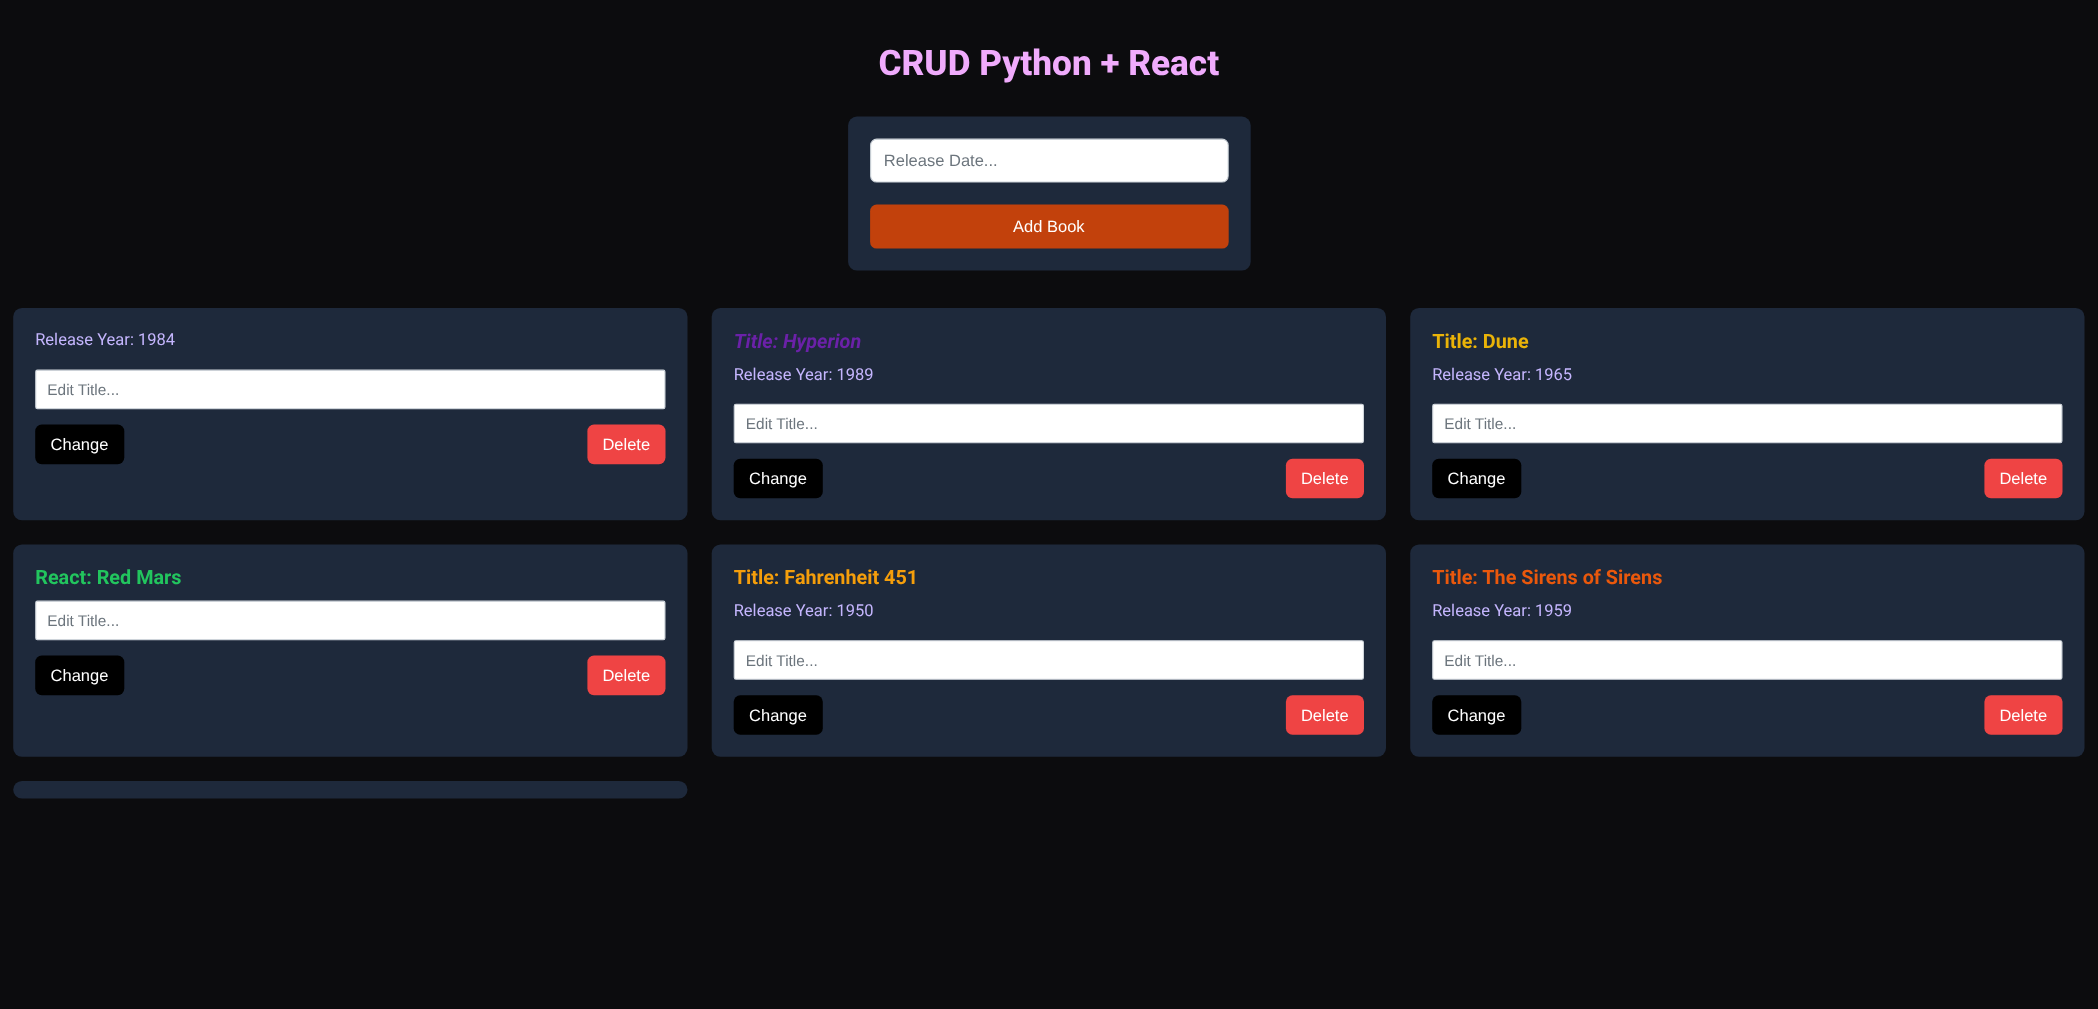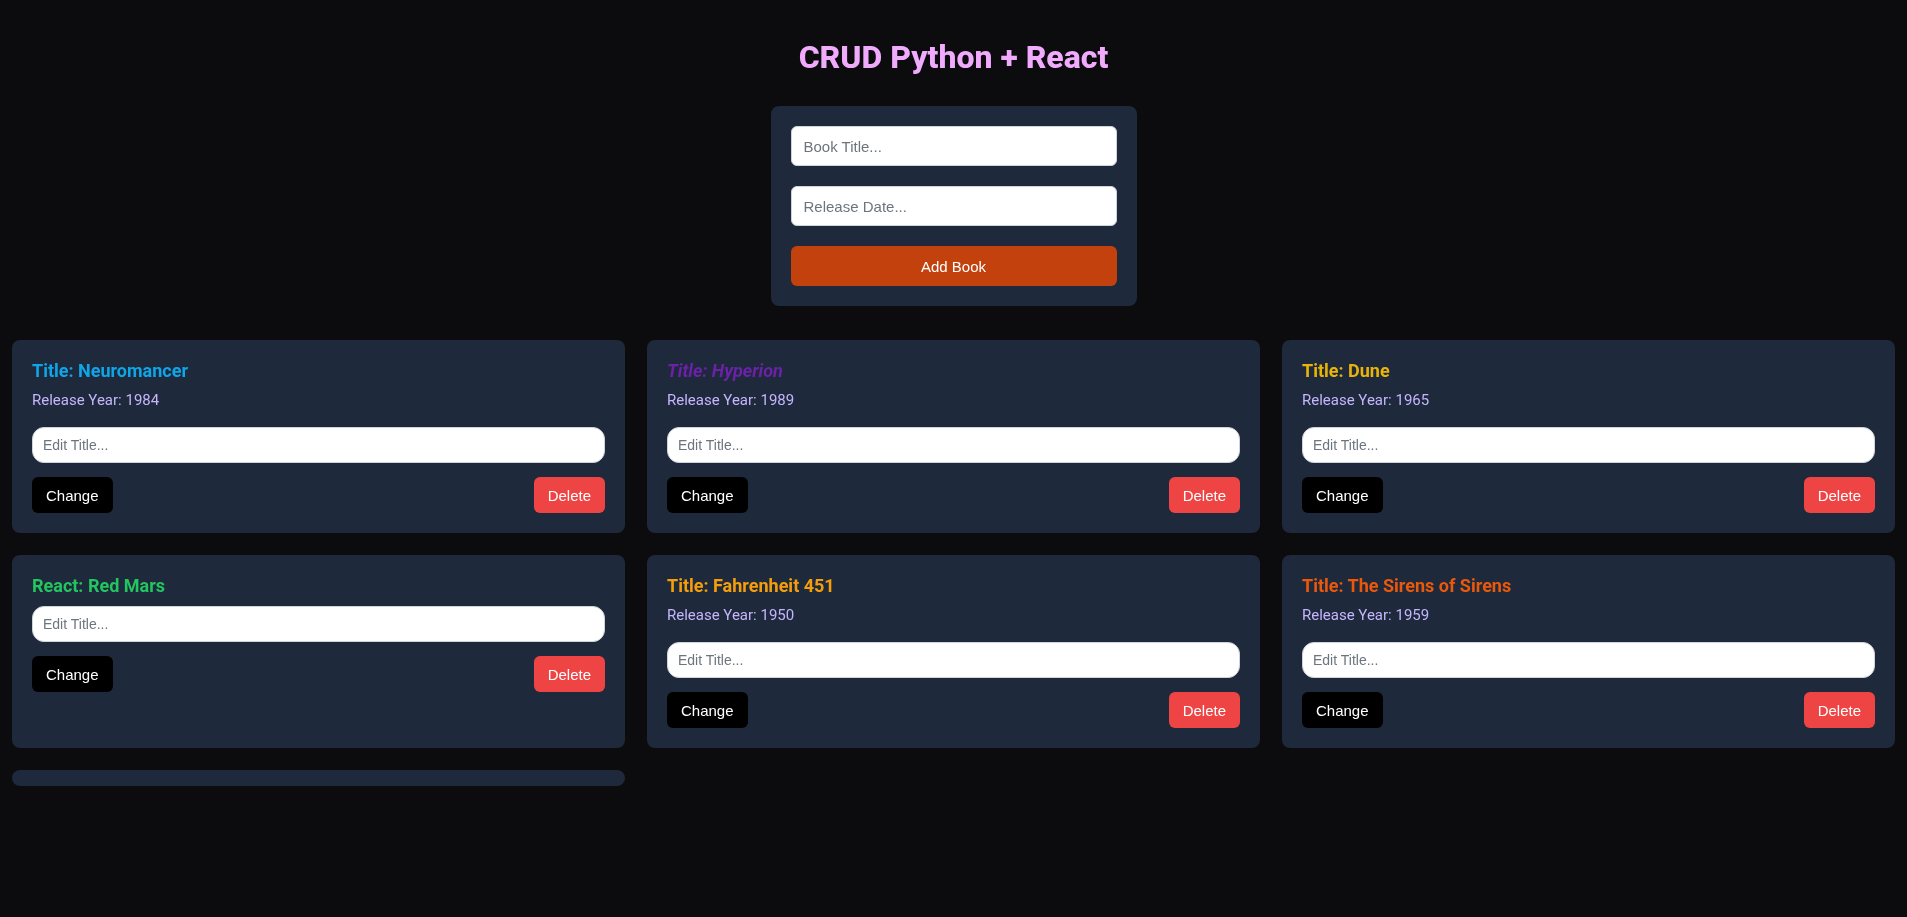--- a/index.html
+++ b/index.html
@@ -70,21 +70,21 @@
   margin-bottom: 10px;
 }
 .card .year {
   color: #c4b5fd;
   font-size: 15px;
   margin-bottom: 18px;
 }
 .card input[type="text"] {
   width: 100%;
   height: 36px;
-  border-radius: 12px;
+  border-radius: 2px;
   border: 1px solid #ced4da;
   background: #fff;
   padding: 0 10px;
   font-size: 14px;
   margin-bottom: 14px;
   color: #212529;
 }
 .card input::placeholder { color: #6c757d; }
 .card .actions {
   display: flex;
@@ -115,28 +115,26 @@
   margin: 22px 12px 0 12px;
   width: calc((100% - 24px - 44px) / 3);
 }
 </style>
 </head>
 <body>
 
 <h1 class="page-title">CRUD Python + React</h1>
 
 <div class="form-card">
-  <input type="text" placeholder="Book Title..." style="">
   <input type="number" placeholder="Release Date..." style="">
   <button>Add Book</button>
 </div>
 
 <div class="grid" id="books-grid">
     <div class="card">
-      <h2 class="c-blue">Title: Neuromancer</h2>
       <div class="year">Release Year: 1984</div>
       <input type="text" placeholder="Edit Title..." style="">
       <div class="actions">
         <button class="btn btn-change">Change</button>
         <button class="btn btn-delete">Delete</button>
       </div>
     </div>
     <div class="card">
       <h2 class="c-purple-dark">Title: Hyperion</h2>
       <div class="year">Release Year: 1989</div>

